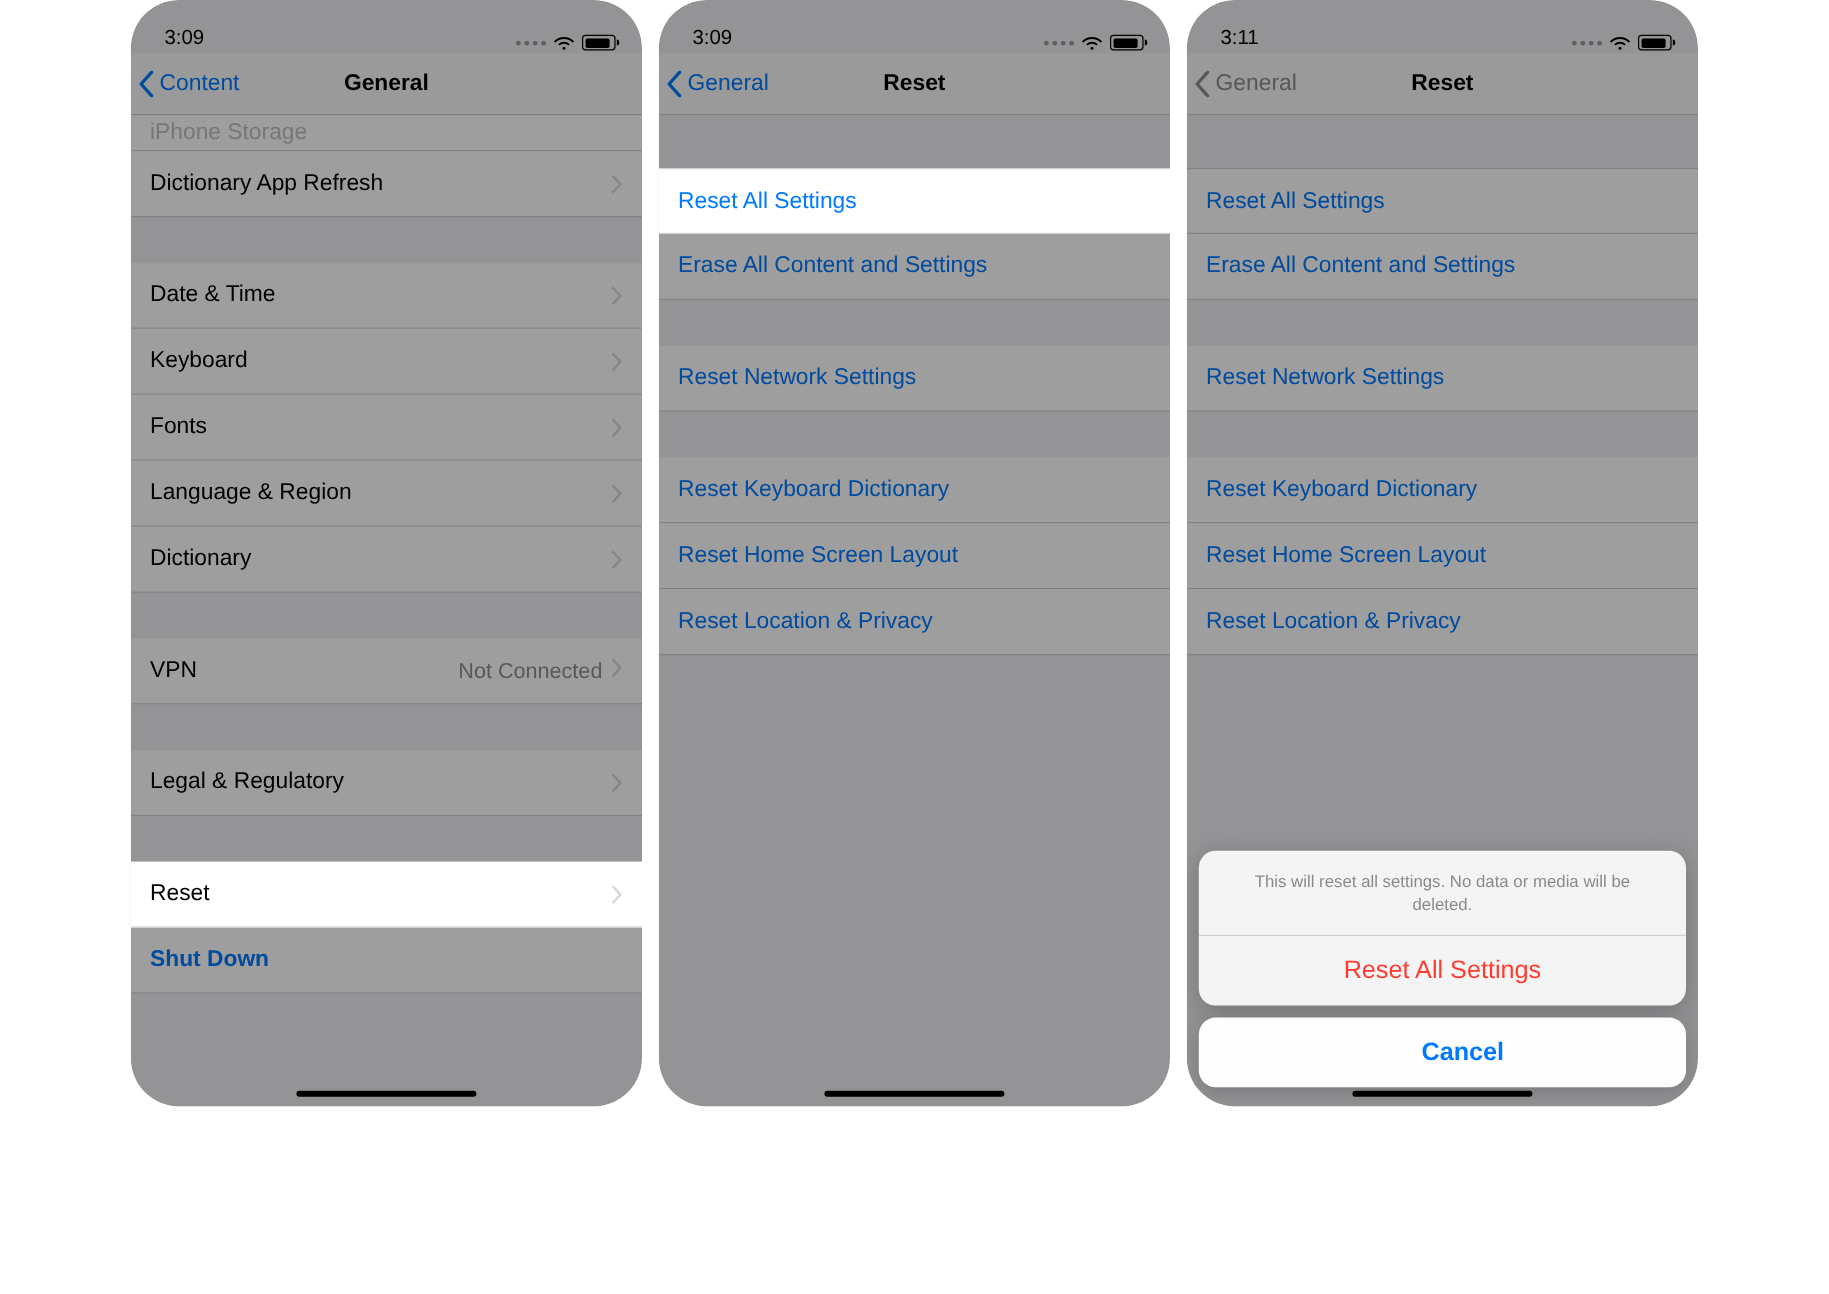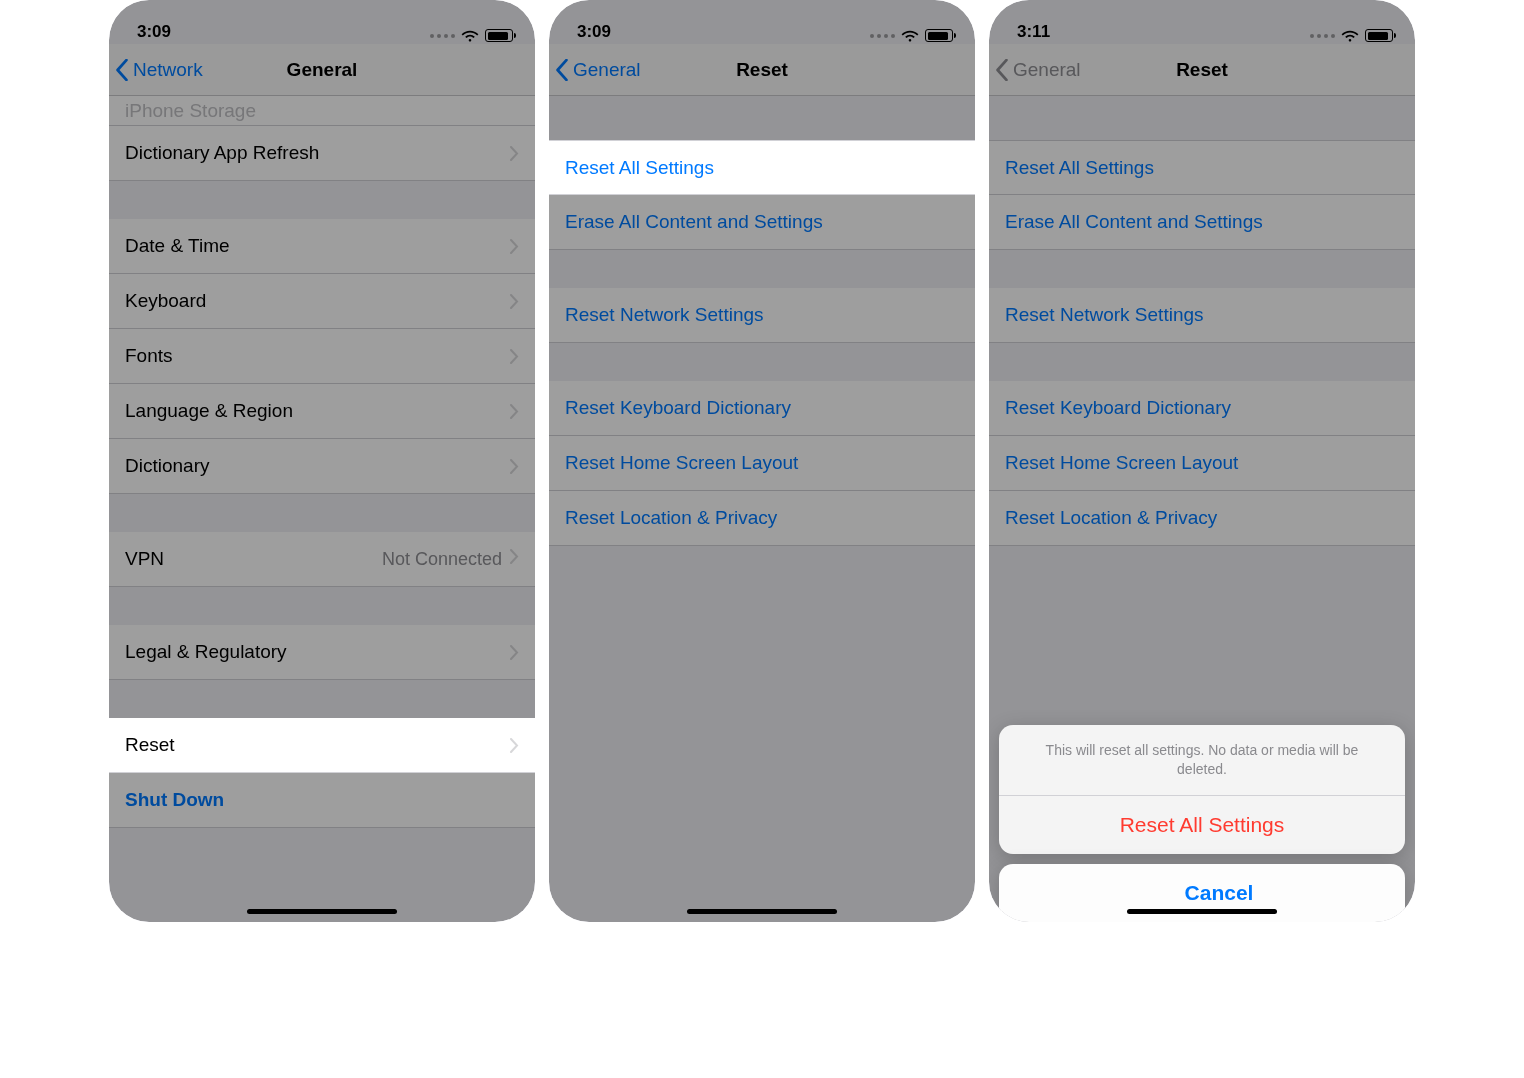--- a/index.html
+++ b/index.html
@@ -1,21 +1,21 @@
 <!DOCTYPE html>
 <html><head>
 <meta charset="utf-8">
 <style>
   * { box-sizing: border-box; margin: 0; padding: 0; font-family: -apple-system, "Helvetica Neue", Arial, sans-serif; -webkit-font-smoothing: antialiased; }
   body { background: #ffffff; width: 1524px; height: 1078px; overflow: hidden; }
   .stage { position: relative; width: 1524px; height: 1078px; display: flex; justify-content: center; align-items: flex-start; gap: 14px; padding: 0 0; }
   .phone { width: 426px; height: 922px; border-radius: 40px; background: #efeff4; position: relative; overflow: hidden; }
   .dim::after { content:""; position:absolute; inset:0; background: rgba(0,0,0,.38); pointer-events:none; border-radius:40px; }
   
-  .status { height: 44px; display:flex; align-items:flex-end; justify-content:space-between; padding: 4px 22px 2px 28px; font-size: 17px; font-weight: 700; color:#000; }
+  .status { height: 44px; display:flex; align-items:flex-end; justify-content:space-between; padding: 4px 22px 2px 28px; font-size: 17px; font-weight: 400; color:#000; }
   .status .right { display:flex; align-items:center; gap:6px; }
   .cell-dots { display:flex; gap:3px; align-items:flex-end; }
   .cell-dots span { width:4px; height:4px; background:#000; border-radius:50%; opacity:.35; }
   .wifi { width:18px; height:12px; }
   .battery { width:28px; height:13px; border:1.5px solid #000; border-radius:3px; position:relative; }
   .battery::after { content:""; position:absolute; right:-4px; top:3px; width:2.5px; height:5px; background:#000; border-radius:0 2px 2px 0; }
   .battery .fill { position:absolute; inset:1.5px; width:80%; background:#000; border-radius:1.5px; }
   
   .nav { height: 52px; display:flex; align-items:center; justify-content:center; position:relative; background:#f8f8f8; border-bottom:0.5px solid #c8c8cc; }
   .nav .title { font-size:19px; font-weight:600; color:#000; }
@@ -25,21 +25,21 @@
   .row { background:#fff; min-height:55px; display:flex; align-items:center; justify-content:space-between; padding: 0 16px; font-size:19px; color:#000; border-bottom:0.5px solid #d1d1d6; }
   .row:first-child { border-top:0.5px solid #d1d1d6; }
   .row .value { color:#8e8e93; font-size:18px; }
   .row .disc { width:9px; height:15px; margin-left:8px; flex:0 0 auto; opacity:.35; }
   .row.link { color:#007aff; }
   .row.highlight { position:relative; z-index:5; }
   .spacer { height: 38px; }
   .shutdown { color:#007aff;font-weight:bold; }
   .home-ind { position:absolute; bottom:8px; left:50%; transform:translateX(-50%); width:150px; height:5px; background:#000; border-radius:3px; }
   
-  .sheet-wrap { position:absolute; left:10px; right:10px; bottom:0; z-index:10; }
+  .sheet-wrap { position:absolute; left:10px; right:10px; bottom:16px; z-index:10; }
   .sheet { background: rgba(248,248,248,.96); border-radius:14px; overflow:hidden; margin-bottom:10px; box-shadow: 0 4px 20px rgba(0,0,0,.2); }
   .sheet .msg { padding: 16px 24px; font-size:14px; color:#8a8a8e; text-align:center; border-bottom:0.5px solid #d1d1d6; line-height:1.35; }
   .sheet .btn { height:58px; display:flex; align-items:center; justify-content:center; font-size:21px; }
   .sheet .destructive { color:#ff3b30; }
   .cancel { background: rgba(255,255,255,.98); border-radius:14px; height:58px; display:flex; align-items:center; justify-content:center; font-size:21px; font-weight:600; color:#007aff; box-shadow: 0 4px 20px rgba(0,0,0,.2); padding-left: 34px; }
   .content { background:#efeff4; overflow:hidden; height: calc(100% - 96px); position:relative; }
   .content .scroll { position:relative; }
   .partial { height: 30px; overflow:hidden; display:flex; align-items:center; padding:0 16px; background:#fff; color:#c0c0c4; font-size:19px; border-bottom:0.5px solid #d1d1d6; }
   .phone .nav { background:#f8f8f8; }
   .reset-group { margin-top: 44px; }
@@ -65,21 +65,21 @@
         <div class="battery">
             <div class="fill"></div>
           </div>
       </div>
     </div>
     <div class="nav">
       <div class="back">
         <svg class="chev" viewBox="0 0 12 20">
             <path d="M10 1L2 10l8 9" stroke="#007aff" stroke-width="2.5" fill="none" stroke-linecap="round" stroke-linejoin="round"></path>
           </svg>
-        <span>Network</span>
+        <span>Content</span>
       </div>
       <div class="title">General</div>
     </div>
     <div class="content">
       <div class="scroll">
         <div class="partial">
           <span>iPhone Storage</span>
         </div>
         <div class="row">
           <span>Dictionary App Refresh</span>

